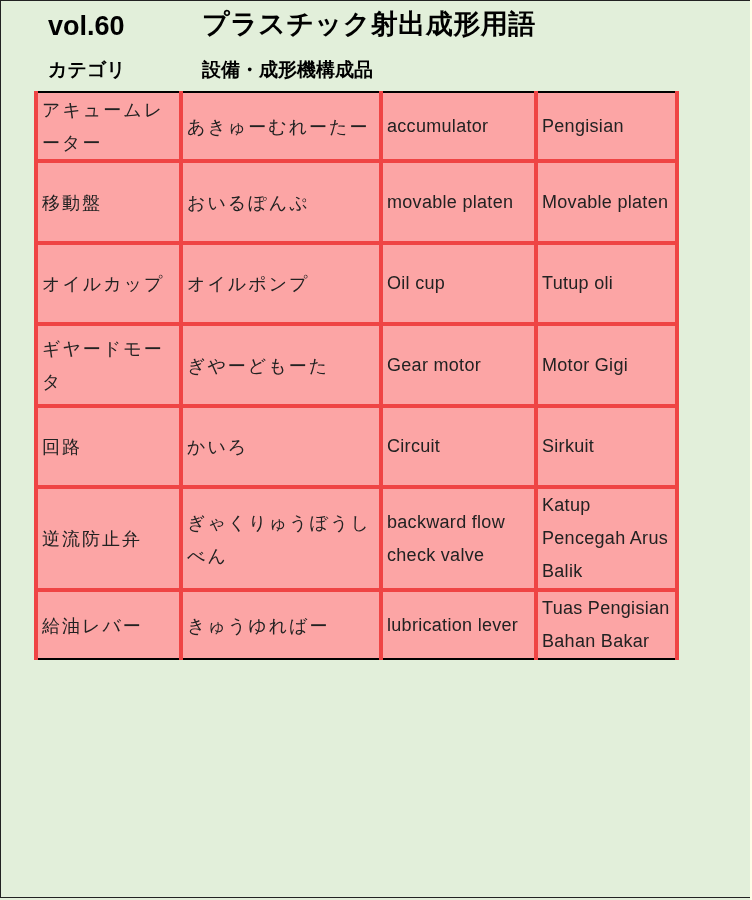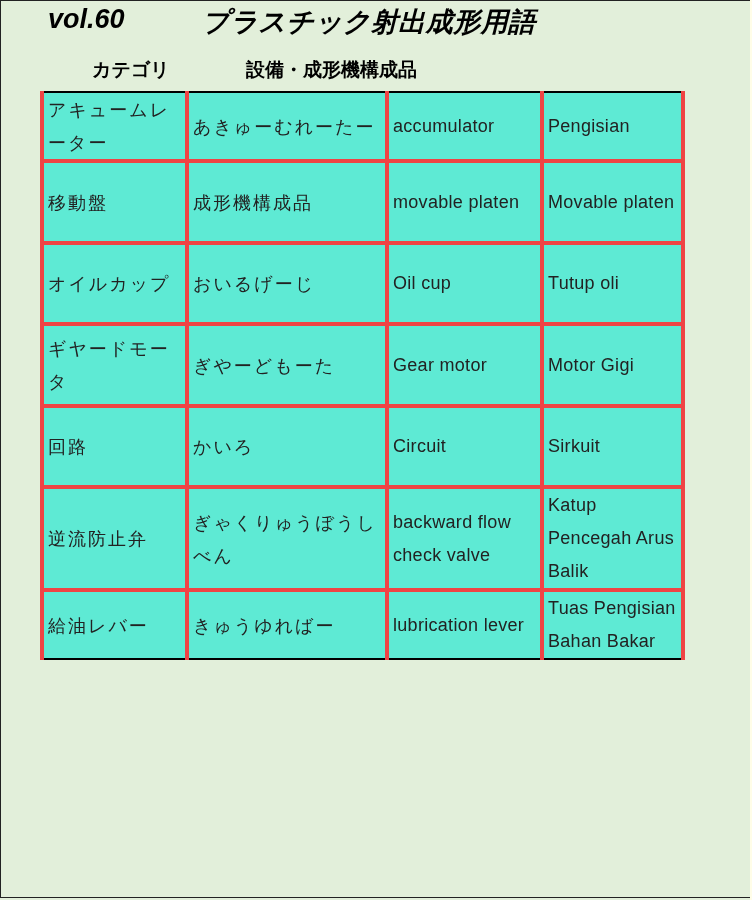--- a/index.html
+++ b/index.html
@@ -17,36 +17,36 @@
       border-left: 1px solid #222;
       border-bottom: 1px solid #222;
       box-sizing: border-box;
     }
     .right-stripe {
       position: absolute; right: 0; top: 0; width: 2px; height: 900px;
       background: #FFFDE8;
     }
     .title-row {
       position: absolute; top: 4px; left: 48px; height: 38px;
-      display: flex; align-items: flex-start;
-      font-weight: bold; font-size: 27px; font-style: italic;
+      display: flex; align-items: flex-end;
+      font-weight: bold; font-size: 27px;
     }
     .title-row .vol { width: 154px; font-family: "Liberation Sans", sans-serif; }
     .title-row .main-title { letter-spacing: 0.5px; }
     .cat-row {
       position: absolute; top: 56px; left: 48px; height: 28px;
       display: flex; align-items: center;
-      font-weight: bold; font-size: 19px; margin-left: 44px;
+      font-weight: bold; font-size: 19px;
     }
     .cat-row .cat-label { width: 154px; }
     table.terms {
-      position: absolute; left: 40px; top: 91px;
+      position: absolute; left: 34px; top: 91px;
       border-collapse: collapse;
       table-layout: fixed;
-      background: #5eead4;
+      background: #fca5a5;
       font-size: 18px;
     }
     table.terms td {
       border: 4px solid #ef4444;
       padding: 0 4px;
       vertical-align: middle;
       line-height: 33px;
       white-space: normal;
       overflow: hidden;
     }
@@ -85,27 +85,27 @@
   </colgroup>
   <tbody>
     <tr style="height:65px">
       <td class="ja">アキュームレーター</td>
       <td class="ja">あきゅーむれーたー</td>
       <td class="en">accumulator</td>
       <td class="en">Pengisian</td>
     </tr>
     <tr style="height:82px">
       <td class="ja">移動盤</td>
-      <td class="ja">成形機構成品</td>
+      <td class="ja">おいるぽんぷ</td>
       <td class="en">movable platen</td>
       <td class="en">Movable platen</td>
     </tr>
     <tr style="height:81px">
       <td class="ja">オイルカップ</td>
-      <td class="ja">おいるげーじ</td>
+      <td class="ja">オイルポンプ</td>
       <td class="en">Oil cup</td>
       <td class="en">Tutup oli</td>
     </tr>
     <tr style="height:82px">
       <td class="ja">ギヤードモータ</td>
       <td class="ja">ぎやーどもーた</td>
       <td class="en">Gear motor</td>
       <td class="en">Motor Gigi</td>
     </tr>
     <tr style="height:81px">

